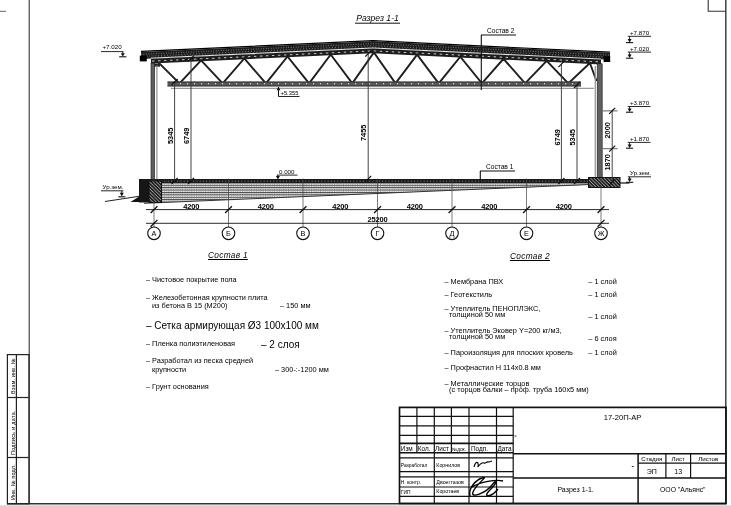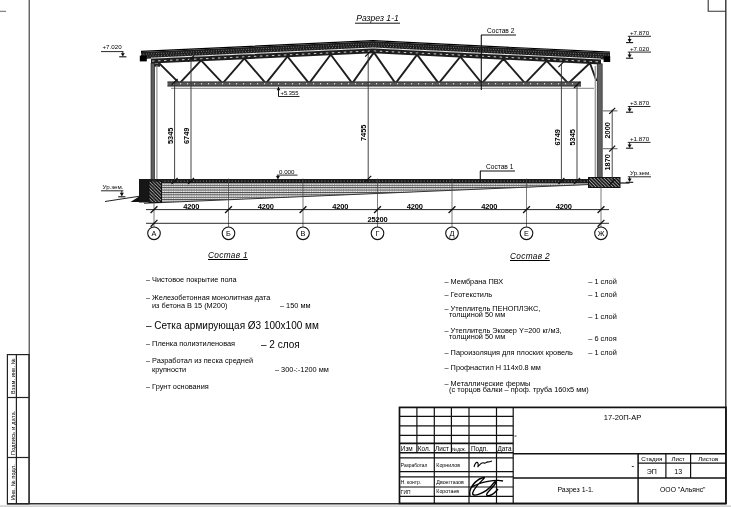--- a/index.html
+++ b/index.html
@@ -295,21 +295,21 @@
       <text x="452.0" y="235.70000000000002" text-anchor="middle" font-size="7.3" fill="#000">Д</text>
       <circle cx="526.5" cy="233.3" r="6.3" fill="#fff" stroke="#111" stroke-width="1.1"></circle>
       <text x="526.5" y="235.70000000000002" text-anchor="middle" font-size="7.3" fill="#000">Е</text>
       <circle cx="601.0" cy="233.3" r="6.3" fill="#fff" stroke="#111" stroke-width="1.1"></circle>
       <text x="601.0" y="235.70000000000002" text-anchor="middle" font-size="7.3" fill="#000">Ж</text>
 </svg>
 
 <div class="t" style="left:208px;top:250.3px;font-size:8.3px;font-style:italic;letter-spacing:0.3px;text-decoration:underline">Состав 1</div>
 
 <div class="t" style="left:146px;top:275.0px;font-size:7.35px">– Чистовое покрытие пола</div>
-<div class="t" style="left:146px;top:292.7px;font-size:7.35px">– Железобетонная  монолитная дата</div>
+<div class="t" style="left:146px;top:292.7px;font-size:7.35px">– Железобетонная  крупности плита</div>
 <div class="t" style="left:152px;top:300.9px;font-size:7.35px">из бетона В 15 (М200)</div>
 <div class="t" style="left:280px;top:300.9px;font-size:7.35px">– 150 мм</div>
 <div class="t" style="left:146px;top:319.8px;font-size:10px">– Сетка армирующая Ø3 100х100 мм</div>
 <div class="t" style="left:146px;top:338.6px;font-size:7.35px">– Пленка полиэтиленовая</div>
 <div class="t" style="left:261px;top:338.6px;font-size:10px">–  2 слоя</div>
 <div class="t" style="left:146px;top:356.2px;font-size:7.35px">– Разработал из песка средней</div>
 <div class="t" style="left:152px;top:364.5px;font-size:7.35px">крупности</div>
 <div class="t" style="left:275px;top:364.5px;font-size:7.35px">– 300-:-1200 мм</div>
 <div class="t" style="left:146px;top:382.1px;font-size:7.35px">– Грунт основания</div>
 
@@ -321,21 +321,21 @@
 <div class="t" style="left:588.3px;top:290.2px;font-size:7.35px">– 1 слой</div>
 <div class="t" style="left:444.5px;top:303.8px;font-size:7.35px">– Утеплитель ПЕНОПЛЭКС,</div>
 <div class="t" style="left:449px;top:309.7px;font-size:7.35px">толщиной 50 мм</div>
 <div class="t" style="left:588.3px;top:312.3px;font-size:7.35px">– 1 слой</div>
 <div class="t" style="left:444.5px;top:325.9px;font-size:7.35px">– Утеплитель Эковер Y=200 кг/м3,</div>
 <div class="t" style="left:449px;top:332.3px;font-size:7.35px">толщиной 50 мм</div>
 <div class="t" style="left:588.3px;top:334.4px;font-size:7.35px">– 6 слоя</div>
 <div class="t" style="left:444.5px;top:348.0px;font-size:7.35px">– Пароизоляция для плоских кровель</div>
 <div class="t" style="left:588.3px;top:348.0px;font-size:7.35px">– 1 слой</div>
 <div class="t" style="left:444.5px;top:363.3px;font-size:7.35px">– Профнастил Н 114х0.8 мм</div>
-<div class="t" style="left:444.5px;top:378.7px;font-size:7.35px">– Металлические фермы</div>
+<div class="t" style="left:444.5px;top:378.7px;font-size:7.35px">– Металлические торцов</div>
 <div class="t" style="left:449px;top:384.6px;font-size:7.35px">(с торцов балки – проф. труба 160х5 мм)</div>
 
 
 <svg width="731" height="507" viewBox="0 0 731 507" style="position:absolute;left:0;top:0">
 
 <rect x="399.5" y="407.4" width="326.5" height="96" fill="none" stroke="#111" stroke-width="1.7"></rect>
 
 <g stroke="#111" stroke-width="1.2" fill="none">
 <line x1="416.9" y1="407.4" x2="416.9" y2="452.8"></line>
 <line x1="434.3" y1="407.4" x2="434.3" y2="503.4"></line>

